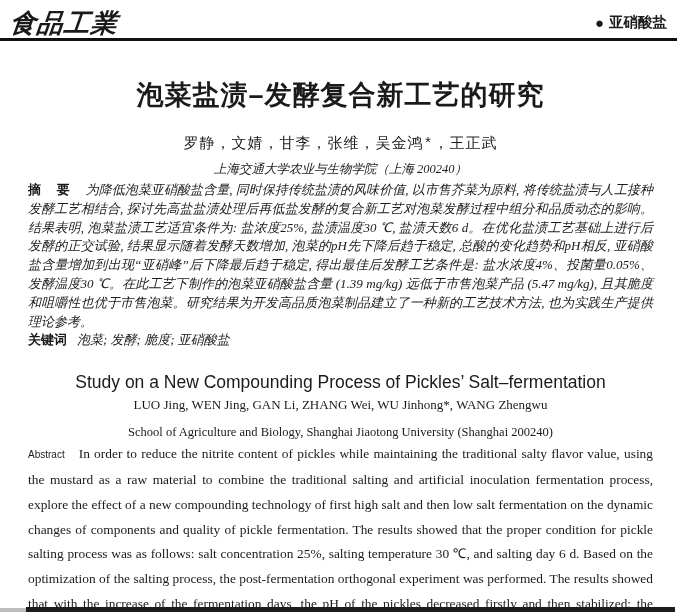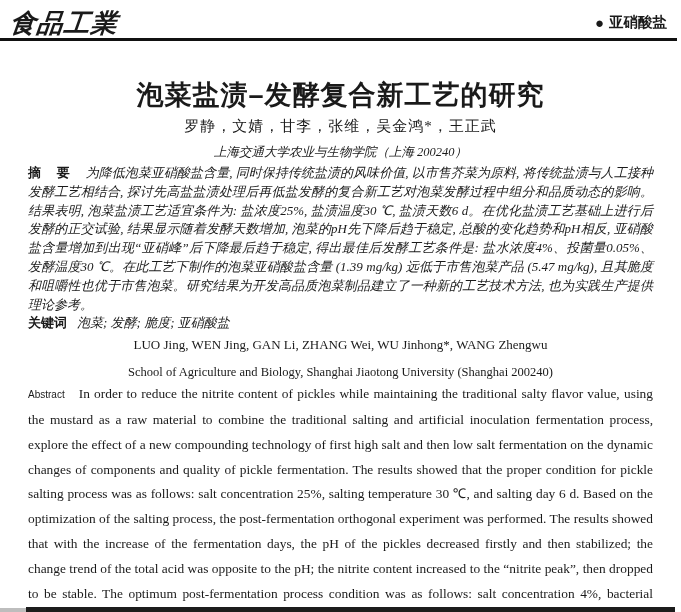--- a/index.html
+++ b/index.html
@@ -50,23 +50,23 @@
   
   .cn-title {
     margin-top: 33px;
     text-align: center;
     font-family: "Liberation Sans", sans-serif;
     font-weight: bold;
     font-size: 27px;
     letter-spacing: 1px;
   }
   .cn-authors {
-    margin-top: 4px;
+    margin-top: 21px;
     text-align: center;
-    font-family: Liberation Serif, serif;
+    font-family: Liberation Mono, monospace;
     font-size: 15px;
     letter-spacing: 1px;
   }
   .cn-affil {
     margin-top: 8px;
     text-align: center;
     font-style: italic;
     font-size: 12.5px;
   }
   .cn-abstract {
@@ -155,20 +155,21 @@
   </div>
 
   <div class="cn-title">泡菜盐渍–发酵复合新工艺的研究</div>
   <div class="cn-authors">罗静，文婧，甘李，张维，吴金鸿*，王正武</div>
   <div class="cn-affil">上海交通大学农业与生物学院（上海 200240）</div>
 
   <p class="cn-abstract"><span class="cn-label">摘 要</span><span>为降低泡菜亚硝酸盐含量, 同时保持传统盐渍的风味价值, 以市售芥菜为原料, 将传统盐渍与人工接种发酵工艺相结合, 探讨先高盐盐渍处理后再低盐发酵的复合新工艺对泡菜发酵过程中组分和品质动态的影响。结果表明, 泡菜盐渍工艺适宜条件为: 盐浓度25%, 盐渍温度30 ℃, 盐渍天数6 d。在优化盐渍工艺基础上进行后发酵的正交试验, 结果显示随着发酵天数增加, 泡菜的pH先下降后趋于稳定, 总酸的变化趋势和pH相反, 亚硝酸盐含量增加到出现“亚硝峰”后下降最后趋于稳定, 得出最佳后发酵工艺条件是: 盐水浓度4%、投菌量0.05%、发酵温度30 ℃。在此工艺下制作的泡菜亚硝酸盐含量 (1.39 mg/kg) 远低于市售泡菜产品 (5.47 mg/kg), 且其脆度和咀嚼性也优于市售泡菜。研究结果为开发高品质泡菜制品建立了一种新的工艺技术方法, 也为实践生产提供理论参考。</span></p>
 
   <p class="cn-keywords"><span class="cn-label">关键词</span><span>泡菜; 发酵; 脆度; 亚硝酸盐</span></p>
 
+  <div class="en-title">Study on a New Compounding Process of Pickles’ Salt–fermentation</div>
   <div class="en-authors">LUO Jing, WEN Jing, GAN Li, ZHANG Wei, WU Jinhong*, WANG Zhengwu</div>
   <div class="en-affil">School of Agriculture and Biology, Shanghai Jiaotong University (Shanghai 200240)</div>
 
   <p class="en-abstract"><span class="en-label">Abstract</span><span>In order to reduce the nitrite content of pickles while maintaining the traditional salty flavor value, using the mustard as a raw material to combine the traditional salting and artificial inoculation fermentation process, explore the effect of a new compounding technology of first high salt and then low salt fermentation on the dynamic changes of components and quality of pickle fermentation. The results showed that the proper condition for pickle salting process was as follows: salt concentration 25%, salting temperature 30 ℃, and salting day 6 d. Based on the optimization of the salting process, the post-fermentation orthogonal experiment was performed. The results showed that with the increase of the fermentation days, the pH of the pickles decreased firstly and then stabilized; the change trend of the total acid was opposite to the pH; the nitrite content increased to the “nitrite peak”, then dropped to be stable. The optimum post-fermentation process condition was as follows: salt concentration 4%, bacterial inoculum 0.05% and fermentation temperature 30 ℃. The nitrite content (1.39 mg/kg) was much lower than the marketed pickle product (5.47 mg/kg), and its crispness and chewiness were also superior to those of the market. A new process technology method for the development of high-quality pickle products was established and the theoretical reference for practical production was provided.</span></p>
 
   <div class="bottom-bar">
     <div class="seg-gray"></div>
     <div class="seg-black"></div>
   </div>
 

